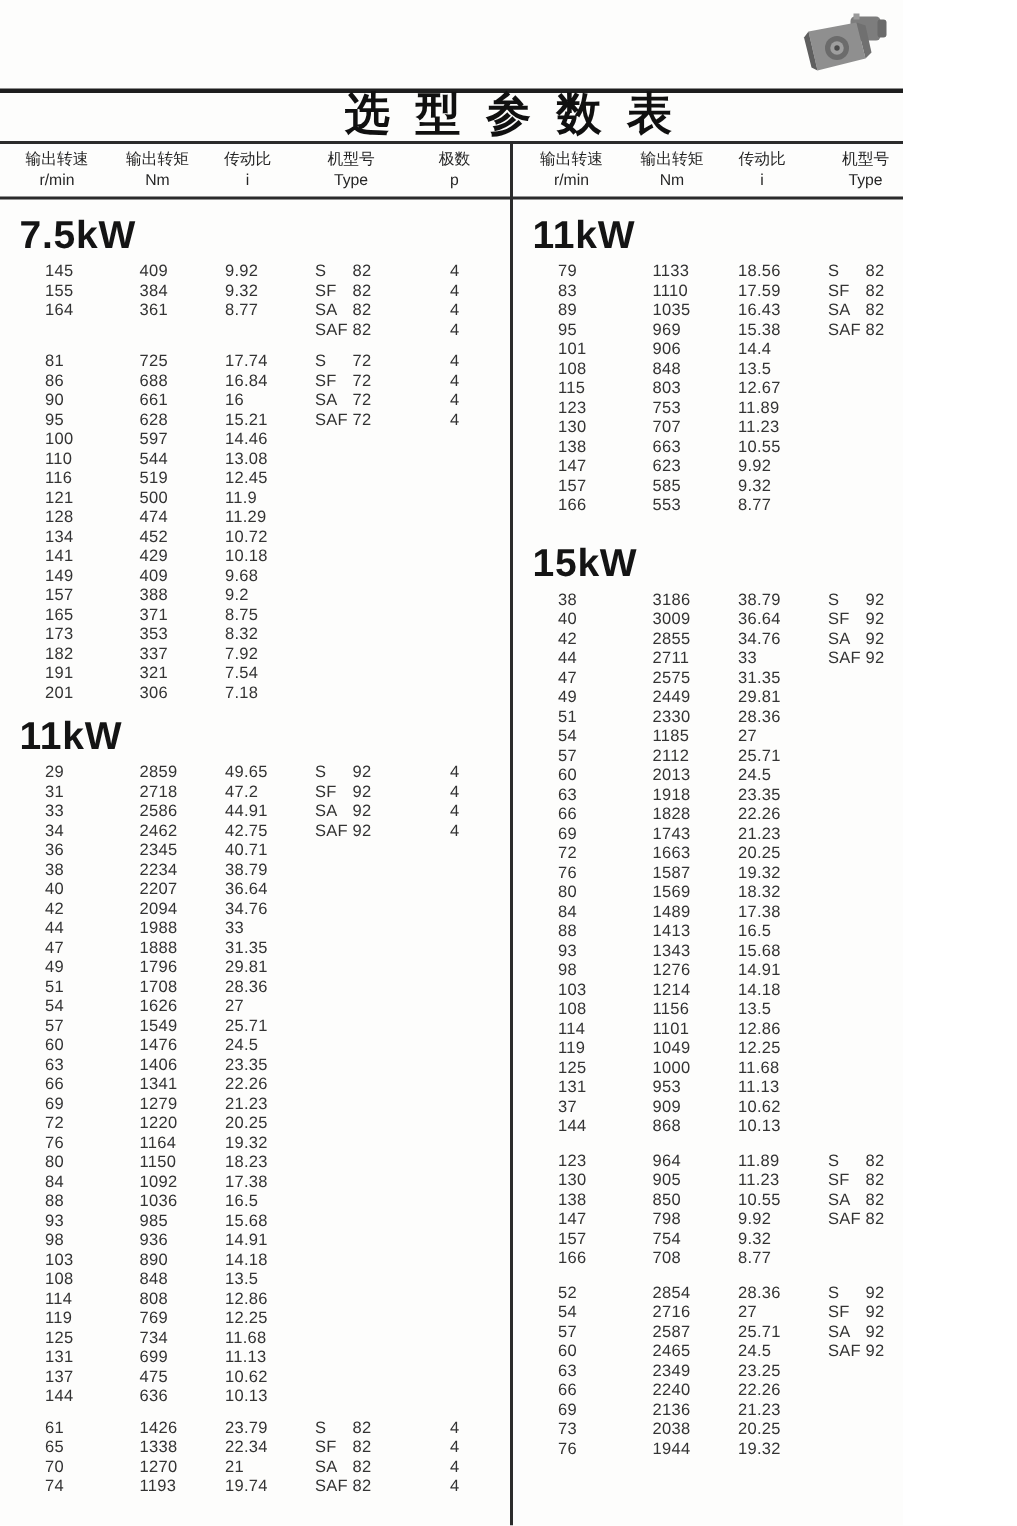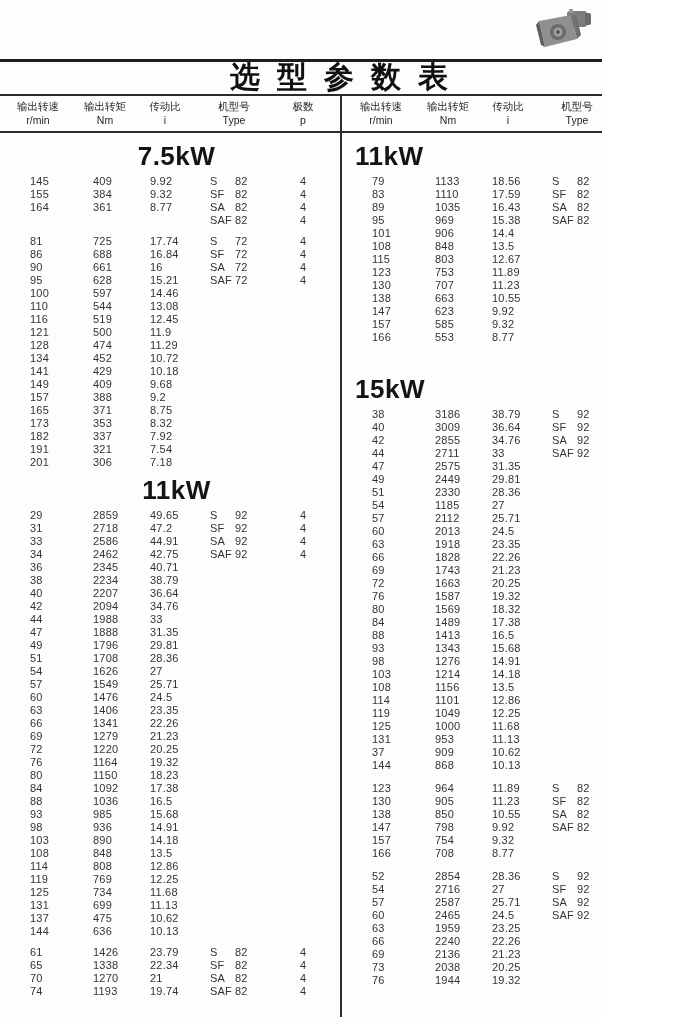--- a/index.html
+++ b/index.html
@@ -31,25 +31,25 @@
   .thead-left  { left:0;    width:334px; }
   .thead-right { left:343px; width:334px; }
   .th div { white-space:nowrap; }
 
   .col { position:absolute; top:135px; }
   .col-left  { left:0;    width:340px; }
   .col-right { left:342px; width:336px; }
 
   .section-title {
     font-size:26px; font-weight:700; color:#141414;
-    height:30px; line-height:30px; padding-left:13px; margin-top:30px;
+    height:30px; line-height:30px; padding-left:13px; margin-top:16px;
     letter-spacing:0.5px;
   }
   .col > .section-title:first-child { margin-top:6px; }
-  .col-left .section-title { margin-top:6px;text-align:center; }
+  .col-left .section-title { margin-top:6px; }
 
   .section-title + .block { margin-top:4px; }
   .block + .block { margin-top:10px; }
   .col-left .block + .block { margin-top:8px; }
 
   .row {
     display:grid; grid-template-columns:63px 57px 60px 25px 29px 1fr;
     padding-left:30px; height:13px; line-height:13px;
     font-size:11px; color:#333; letter-spacing:0.2px; white-space:nowrap;
   }
@@ -1024,21 +1024,21 @@
         <div class="row">
           <div class="cell cell-speed">60</div>
           <div class="cell cell-torque">2465</div>
           <div class="cell cell-ratio">24.5</div>
           <div class="cell cell-type-letter">SAF</div>
           <div class="cell cell-type-size">92</div>
           <div class="cell cell-pole">4</div>
         </div>
         <div class="row">
           <div class="cell cell-speed">63</div>
-          <div class="cell cell-torque">1959</div>
+          <div class="cell cell-torque">2349</div>
           <div class="cell cell-ratio">23.25</div>
           <div class="cell cell-type-letter"></div>
           <div class="cell cell-type-size"></div>
           <div class="cell cell-pole"></div>
         </div>
         <div class="row">
           <div class="cell cell-speed">66</div>
           <div class="cell cell-torque">2240</div>
           <div class="cell cell-ratio">22.26</div>
           <div class="cell cell-type-letter"></div>

